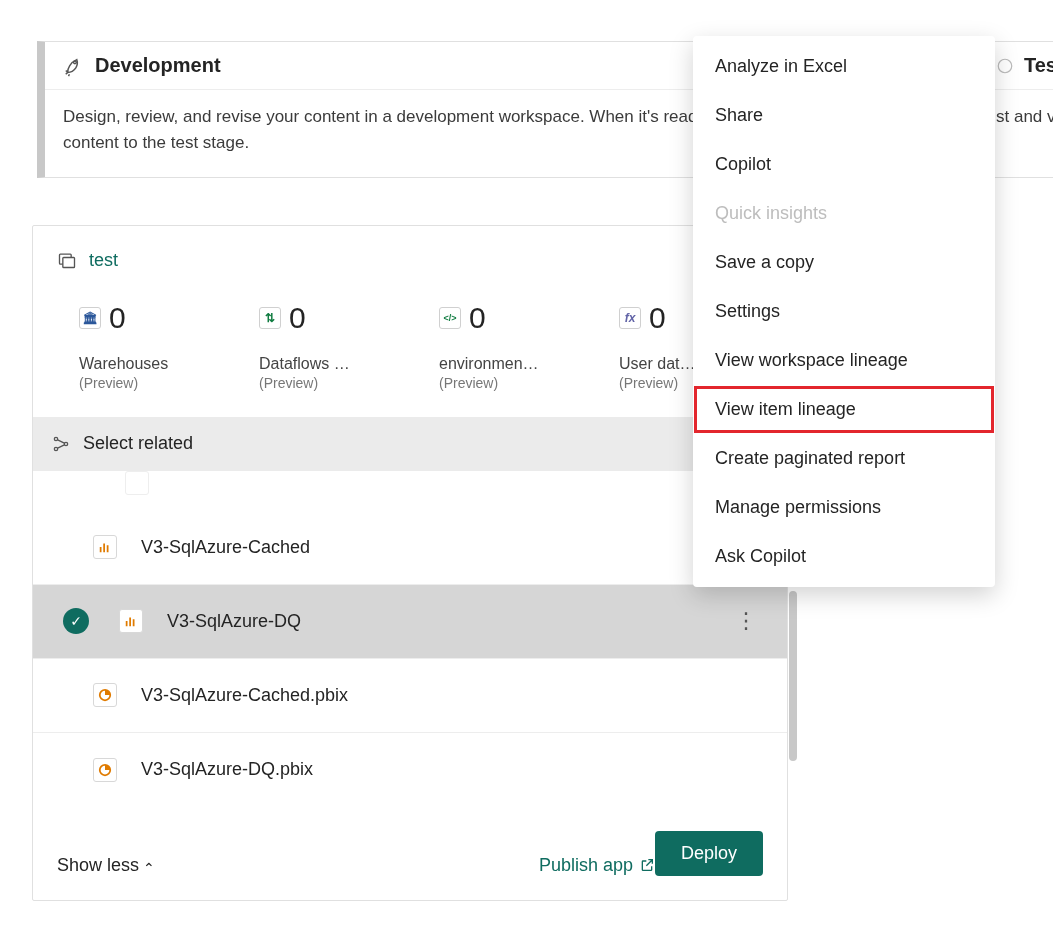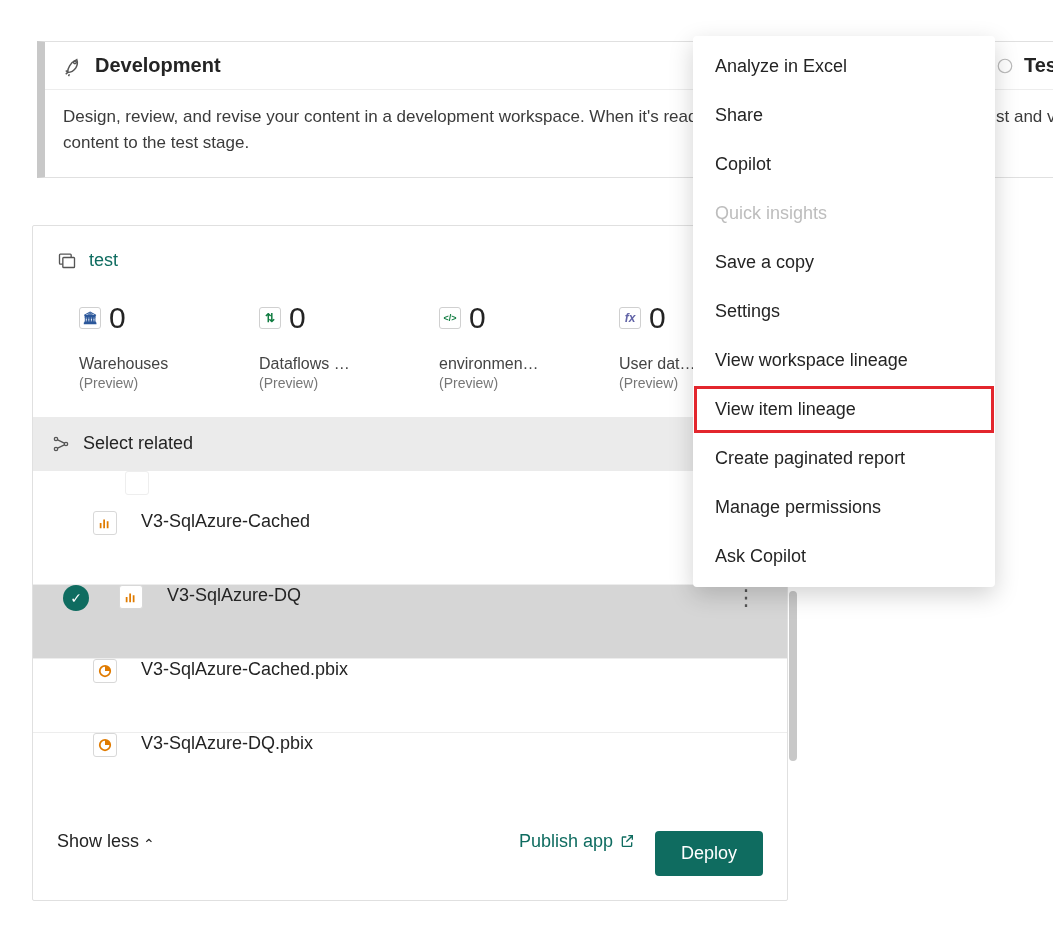--- a/index.html
+++ b/index.html
@@ -32,29 +32,29 @@
   .stat-num { font-size: 30px; font-weight: 500; color: #242424; }
   .stat-label { font-size: 16px; color: #444; margin-top: 20px; white-space: nowrap; overflow: hidden; text-overflow: ellipsis; }
   .stat-preview { font-size: 14px; color: #777; margin-top: 2px; }
 
   .select-bar { background: #ebebeb; display: flex; align-items:center; padding: 14px 18px; gap: 12px; font-size: 18px; }
   .select-bar .spacer { flex: 1; }
   .close-x { font-size: 22px; cursor: pointer; }
   .sel-count { font-size: 18px; }
 
   .list { position: relative; }
-  .list-row { display:flex; height: 74px; padding: 0 30px 0 60px; border-bottom: 1px solid #ededed; gap: 24px; font-size: 18px; }
+  .list-row { display:flex; align-items:center; height: 74px; padding: 0 30px 0 60px; border-bottom: 1px solid #ededed; gap: 24px; font-size: 18px; }
   .list-row.partial { height: 40px; padding-top:0; align-items:flex-start; border-bottom:none; color:#aaa; }
   .list-row.selected { background: #d6d6d6; }
   .list-row .more { margin-left:auto; font-size:22px; color:#555; cursor:pointer; }
   .item-icon { width:24px; height:24px; display:flex; align-items:center; justify-content:center; border:1px solid #d8d8d8; border-radius:3px; font-size:11px; background:#fff; }
   .check { width:26px; height:26px; border-radius:50%; background:#0f6c60; display:flex; align-items:center; justify-content:center; color:#fff; font-size:14px; flex-shrink:0; margin-left:-30px; margin-right:6px;}
   .vscroll { position:absolute; right:-10px; top:120px; width:8px; height:170px; background:#c8c8c8; border-radius:4px; }
 
-  .ws-footer { display:flex; align-items:flex-start; padding: 24px; gap: 20px; }
+  .ws-footer { display:flex; align-items:flex-end; padding: 24px; }
   .show-less { font-size: 18px; cursor:pointer; }
   .show-less::after { content:" \2303"; font-size:14px; position:relative; top:2px; }
   .ws-footer .spacer { flex:1; }
   .publish-link { color:#0f6c60; font-size:18px; display:flex; align-items:center; gap:6px; cursor:pointer; }
   .deploy-btn { background:#0f6c60; color:#fff; border:none; padding:12px 26px; font-size:18px; border-radius:4px; cursor:pointer; font-weight:500; }
 
   .context-menu {
     position: absolute; left: 693px; top: 36px; width: 302px; background:#fff;
     box-shadow: 0 8px 24px rgba(0,0,0,0.18); border-radius:4px; z-index: 10; padding: 6px 0;
   }

